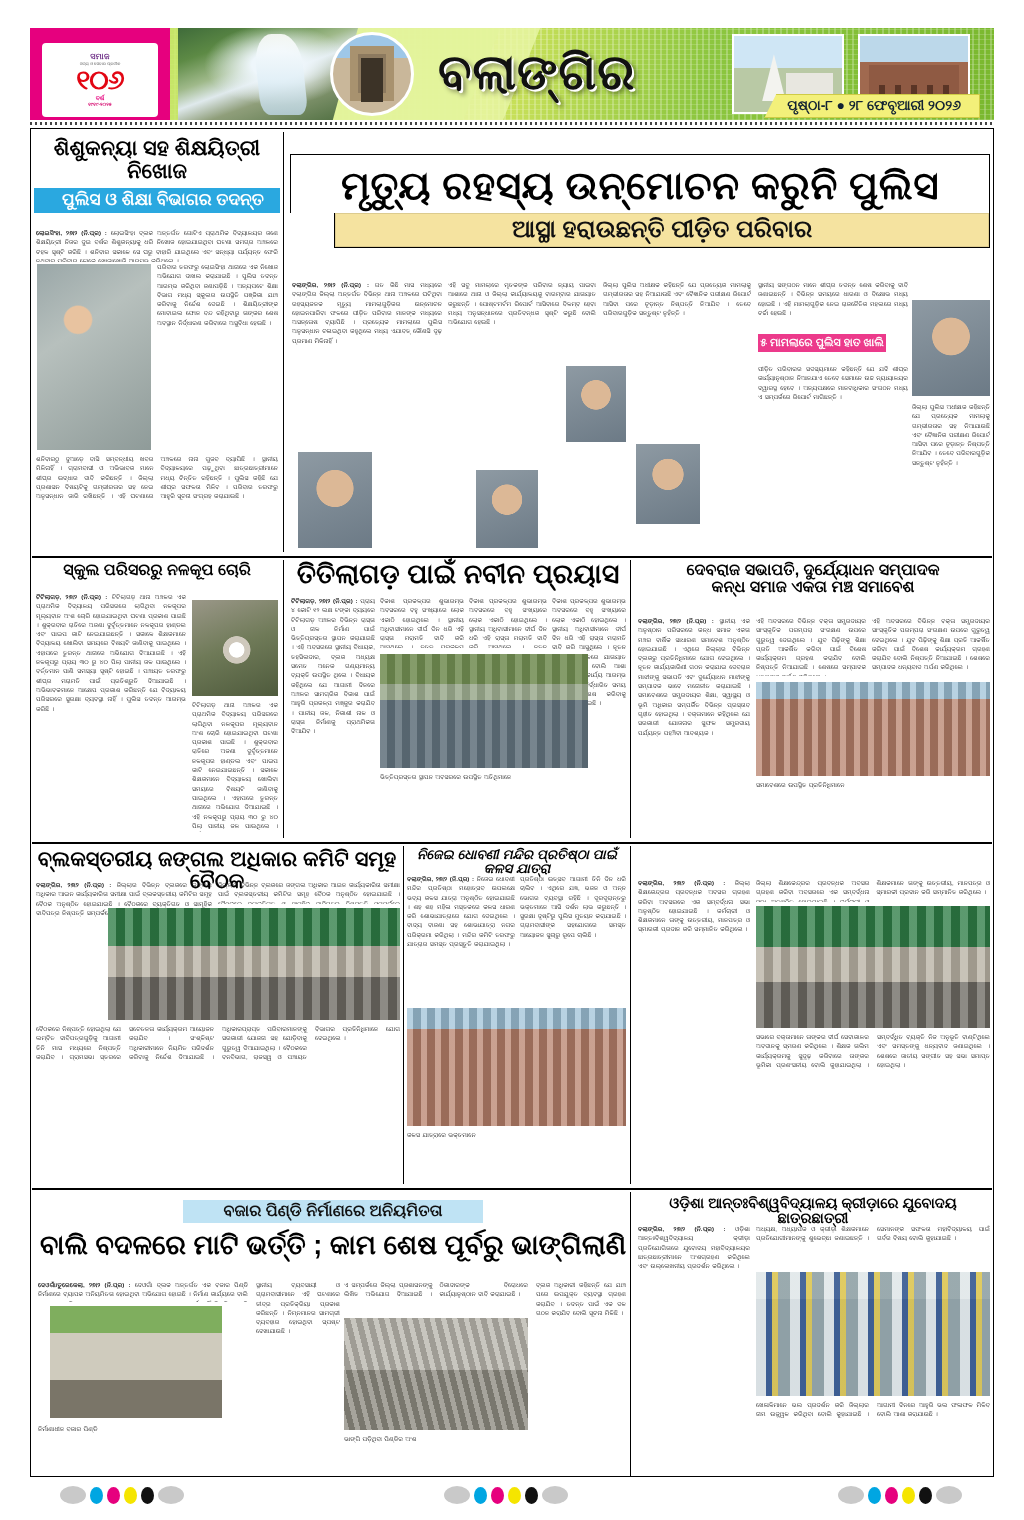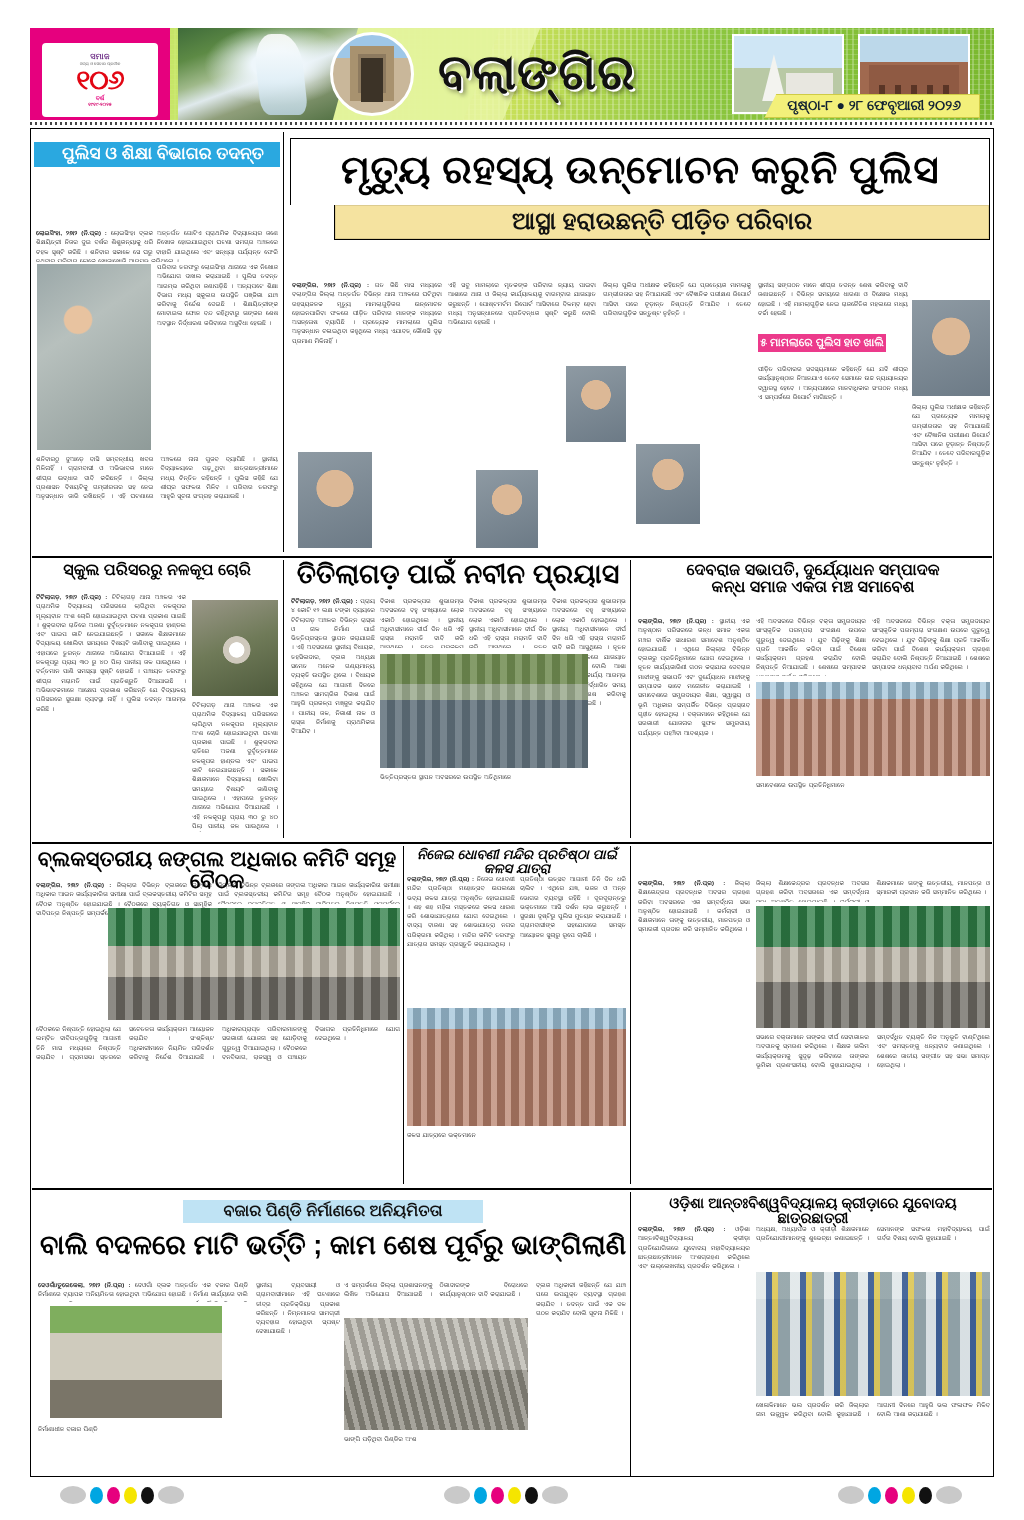--- a/index.html
+++ b/index.html
@@ -257,20 +257,21 @@
     <div class="mh-date">ପୃଷ୍ଠା-୮  ●  ୨୮ ଫେବୃଆରୀ ୨୦୨୬</div>
   </div>
   <div class="mh-dots"></div>
 
   <div class="rule-v" style="left:30px; top:128px; height:1348px;"></div>
   <div class="rule-v" style="left:993px; top:128px; height:1348px;"></div>
   <div class="rule-h" style="left:30px; top:128px; width:964px;"></div>
   <div class="rule-h" style="left:30px; top:1476px; width:964px;"></div>
 
   <div style="position:absolute; left:34px; top:136px; width:246px;">
+    <div class="hl hl-md" style="text-align:center; line-height:1.1;">ଶିଶୁକନ୍ୟା ସହ ଶିକ୍ଷୟିତ୍ରୀ ନିଖୋଜ</div>
     <div class="band-blue" style="margin-top:6px;padding-left:12px;">ପୁଲିସ ଓ ଶିକ୍ଷା ବିଭାଗର ତଦନ୍ତ</div>
   </div>
 
   <div class="rule-v" style="left:283px; top:132px; height:420px;"></div>
 
   <div class="body-col" style="left:36px; top:228px; width:242px; height:34px;">
     <div class="txt">
       <b>ଲୋଇସିଂହା, ୨୭ା୨ (ନି.ପ୍ର) :</b>
       <span>ଲୋଇସିଂହା ବ୍ଲକ ଅନ୍ତର୍ଗତ ଗୋଟିଏ ପ୍ରାଥମିକ ବିଦ୍ୟାଳୟର ଜଣେ ଶିକ୍ଷୟିତ୍ରୀ ନିଜର ଦୁଇ ବର୍ଷର ଶିଶୁକନ୍ୟାକୁ ଧରି ନିଖୋଜ ହୋଇଯାଇଥିବା ଘଟଣା ସମଗ୍ର ଅଞ୍ଚଳରେ ଚହଳ ସୃଷ୍ଟି କରିଛି । ଶନିବାର ସକାଳେ ସେ ଘରୁ ବାହାରି ଯାଇଥିଲେ ଏବଂ ସନ୍ଧ୍ୟା ପର୍ଯ୍ୟନ୍ତ ଫେରି ନଥିବାରୁ ପରିବାର ଲୋକେ ଖୋଜାଖୋଜି ଆରମ୍ଭ କରିଥିଲେ ।</span>
     </div>
@@ -280,21 +281,21 @@
 
   <div class="body-col" style="left:157px; top:262px; width:121px; height:188px;">
     <div class="txt">ପରିବାର ତରଫରୁ ଲୋଇସିଂହା ଥାନାରେ ଏକ ନିଖୋଜ ଅଭିଯୋଗ ଦାଖଲ କରାଯାଇଛି । ପୁଲିସ ତଦନ୍ତ ଆରମ୍ଭ କରିଥିବା ଜଣାପଡ଼ିଛି । ଅନ୍ୟପଟେ ଶିକ୍ଷା ବିଭାଗ ମଧ୍ୟ ସ୍କୁଲର ଉପସ୍ଥିତି ପଞ୍ଜିକା ଯାଞ୍ଚ କରିବାକୁ ନିର୍ଦ୍ଦେଶ ଦେଇଛି । ଶିକ୍ଷୟିତ୍ରୀଙ୍କ ମୋବାଇଲ ଫୋନ ବନ୍ଦ ରହିଥିବାରୁ ତାଙ୍କର ଶେଷ ଅବସ୍ଥାନ ନିର୍ଦ୍ଧାରଣ କରିବାରେ ଅସୁବିଧା ହେଉଛି ।</div>
   </div>
 
   <div class="body-col" style="left:36px; top:454px; width:242px; height:96px;">
     <div class="txt" style="column-count:2; column-gap:7px;">ଶନିବାରଠୁ ଦୁଆଡ଼େ ବାସି ସମ୍ବନ୍ଧୀୟ ଖବର ମିଳିନାହିଁ । ଗ୍ରାମବାସୀ ଓ ଅଭିଭାବକ ମାନେ ଶୀଘ୍ର ଉଦ୍ଧାର ଦାବି କରିଛନ୍ତି । ଜିଲ୍ଲା ପ୍ରଶାସନ ବିଷୟଟିକୁ ଗମ୍ଭୀରତାର ସହ ନେଇ ଅନୁସନ୍ଧାନ ଜାରି ରଖିଛନ୍ତି । ଏହି ଘଟଣାରେ ଅଞ୍ଚଳରେ ନାନା ଗୁଜବ ବ୍ୟାପିଛି । ସ୍ଥାନୀୟ ବିଦ୍ୟାଳୟରେ ପଢ଼ୁଥିବା ଛାତ୍ରଛାତ୍ରୀମାନେ ମଧ୍ୟ ଚିନ୍ତିତ ରହିଛନ୍ତି । ପୁଲିସ କହିଛି ଯେ ଶୀଘ୍ର ସଫଳତା ମିଳିବ । ପରିବାର ତରଫରୁ ଆହୁରି ସୂଚନା ସଂଗ୍ରହ କରାଯାଉଛି ।</div>
   </div>
 
   <div style="position:absolute; left:290px; top:138px; width:700px;">
-    <div class="hl hl-xl" style="text-align:center; padding:10px 0 15px; border:1px solid #000; border-bottom:0; background:#fff;">ମୃତ୍ୟୁ ରହସ୍ୟ ଉନ୍ମୋଚନ କରୁନି ପୁଲିସ</div>
+    <div class="hl hl-xl" style="text-align:center; padding:10px 0 7px; border:1px solid #000; border-bottom:0; background:#fff;margin-top:16px;">ମୃତ୍ୟୁ ରହସ୍ୟ ଉନ୍ମୋଚନ କରୁନି ପୁଲିସ</div>
     <div class="band-yellow" style="border:1px solid #000; border-top:0;">ଆସ୍ଥା ହରାଉଛନ୍ତି ପୀଡ଼ିତ ପରିବାର</div>
   </div>
 
   <div class="body-col" style="left:292px; top:280px; width:150px; height:272px;">
     <div class="txt">
       <b>ବଲାଙ୍ଗିର, ୨୭ା୨ (ନି.ପ୍ର) :</b>
       <span>ଗତ କିଛି ମାସ ମଧ୍ୟରେ ବଲାଙ୍ଗିର ଜିଲ୍ଲା ଅନ୍ତର୍ଗତ ବିଭିନ୍ନ ଥାନା ଅଞ୍ଚଳରେ ଘଟିଥିବା ରହସ୍ୟଜନକ ମୃତ୍ୟୁ ମାମଲାଗୁଡ଼ିକର ଉନ୍ମୋଚନ ହୋଇନପାରିବା ଫଳରେ ପୀଡ଼ିତ ପରିବାର ମାନଙ୍କ ମଧ୍ୟରେ ଅସନ୍ତୋଷ ବ୍ୟାପିଛି । ପ୍ରତ୍ୟେକ ମାମଲାରେ ପୁଲିସ ଅନୁସନ୍ଧାନ ଚଳାଇଥିବା କହୁଥିଲେ ମଧ୍ୟ ଏଯାବତ୍ କୌଣସି ଦୃଢ଼ ପ୍ରମାଣ ମିଳିନାହିଁ ।</span>
     </div>
   </div>
   <div class="body-col" style="left:448px; top:280px; width:148px; height:160px;">

